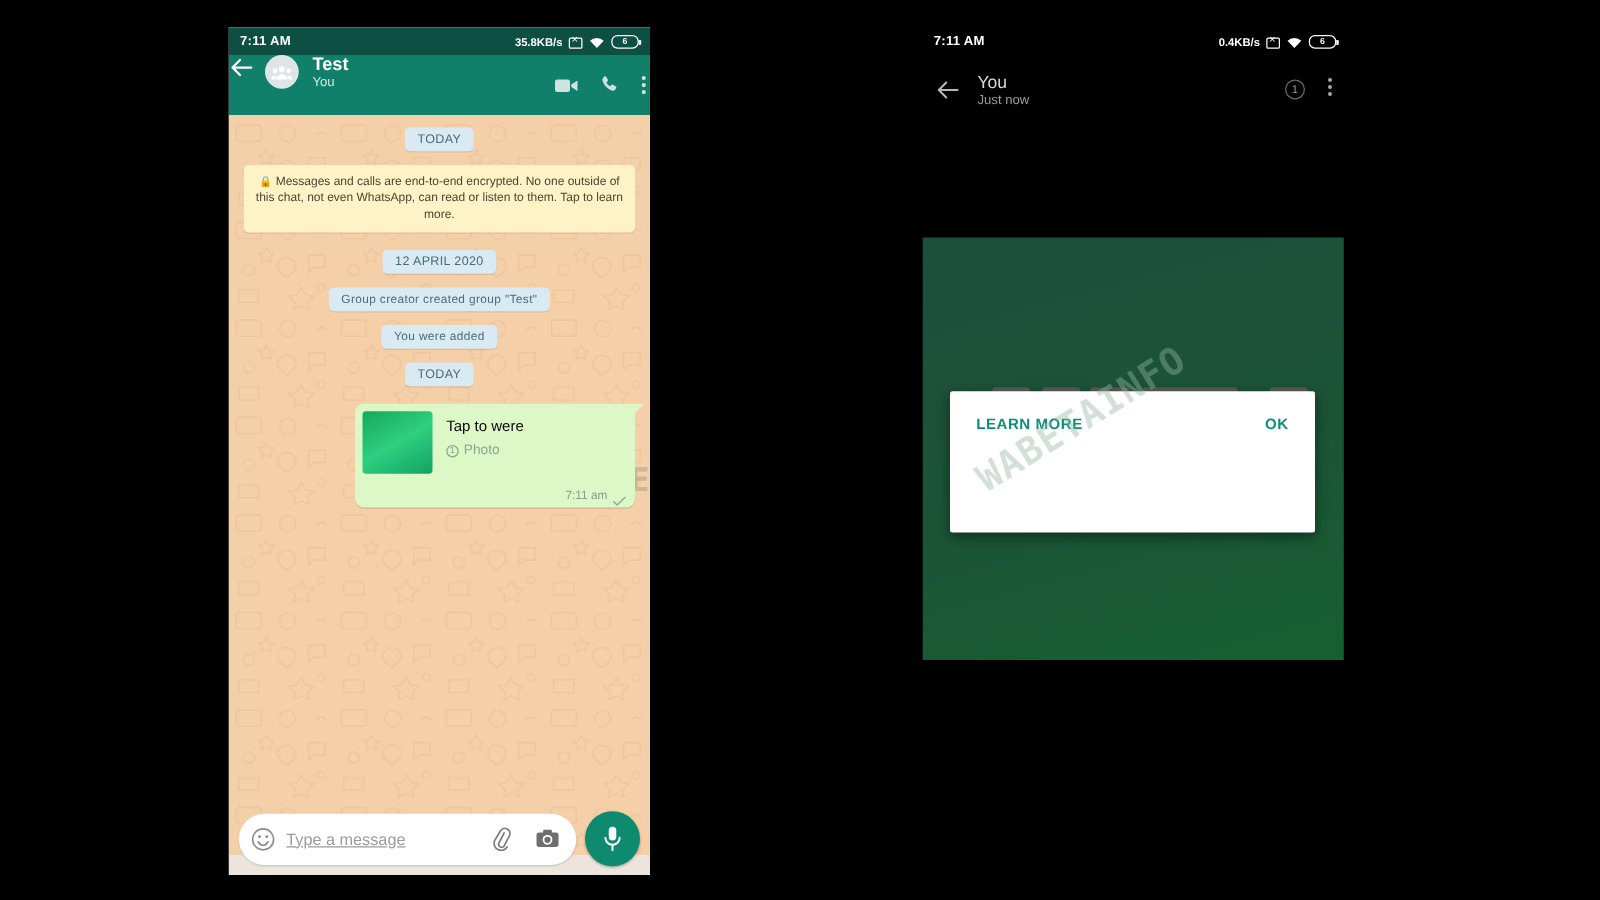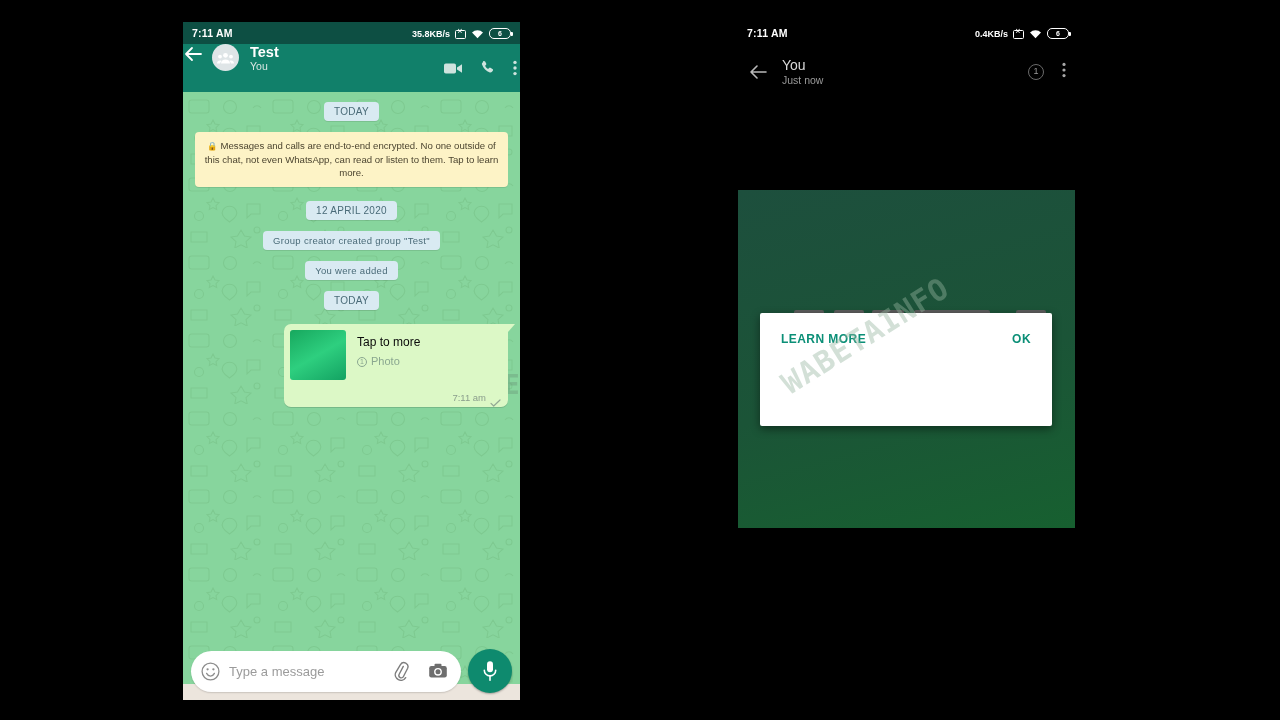--- a/index.html
+++ b/index.html
@@ -35,21 +35,21 @@
   .back-arrow { width:20px; height:20px; flex:0 0 auto; }
   .avatar { width:27px; height:27px; border-radius:50%; background:#dfe5e7;
             display:flex; align-items:center; justify-content:center; flex:0 0 auto; }
   .titles { flex:1 1 auto; min-width:0; margin-left:2px; }
   .chat-title { color:#fff; font-size:14.5px; font-weight:bold; line-height:16px; }
   .chat-sub { color:#d8e6e2; font-size:10.5px; line-height:13px; }
   .bar-icons { display:flex; align-items:center; gap:17px; padding-right:3px; }
   .bar-icons svg { display:block; }
 
   
-  .chat-body { position:relative; height:592px; background:#22c55e;
+  .chat-body { position:relative; height:592px; background:#fdba74;
                padding-top:10px; overflow:hidden; }
   .doodles { position:absolute; inset:0; opacity:.5; }
 
   .center-row { display:flex; justify-content:center; position:relative; z-index:2;
                 margin-bottom:11px; }
   .sys-chip { background:#d9eaf2; color:#4a6b78; font-size:10px; padding:4px 10px;
               border-radius:4px; text-align:center; letter-spacing:.3px;
               box-shadow:0 1px 0.5px rgba(0,0,0,.09); }
   .sys-chip.sm { font-size:9.5px; }
 
@@ -82,21 +82,21 @@
   .time-txt { font-size:9.5px; color:#8a9d8c; }
   .tick { width:11px; height:8px; }
 
   
   .composer { position:absolute; left:0; bottom:0; width:337px; height:58px;
               display:flex; align-items:center; padding:0 8px; gap:7px; z-index:5; }
   .input-pill { flex:1 1 auto; height:41px; background:#fff; border-radius:21px;
                 display:flex; align-items:center; padding:0 13px 0 10px; gap:9px;
                 box-shadow:0 1px 1.5px rgba(0,0,0,.15); }
   .smiley { width:19px; height:19px; flex:0 0 auto; }
-  .ph-txt { flex:1 1 auto; font-size:13px; color:#9b9b9b; }
+  .ph-txt { flex:1 1 auto; font-size:13px; color:#9b9b9b;text-decoration:underline; }
   .clip, .cam { width:20px; height:20px; flex:0 0 auto; }
   .cam { margin-left:9px; }
   .mic-btn { width:44px; height:44px; border-radius:50%; background:#0e8a6e;
              display:flex; align-items:center; justify-content:center; flex:0 0 auto;
              box-shadow:0 1px 2px rgba(0,0,0,.3); }
 
   
   .phone-right { position:absolute; left:738px; top:22px; width:340px; height:510px;
                  background:#000; overflow:hidden; }
   .sb-r { height:22px; background:#000; display:flex; align-items:center;
@@ -247,21 +247,21 @@
 
       <div class="center-row">
         <div class="sys-chip">TODAY</div>
       </div>
 
       <div class="bubble-row">
         <div class="bubble">
           <div class="media-row">
             <div class="thumb"></div>
             <div class="media-meta">
-              <div class="tap-view">Tap to more</div>
+              <div class="tap-view">Tap to were</div>
               <div class="photo-line">
                 <span class="one-circ">
                     <span>1</span>
                   </span>
                 <span class="photo-txt">Photo</span>
               </div>
             </div>
           </div>
           <div class="meta-row">
             <span class="time-txt">7:11 am</span>

